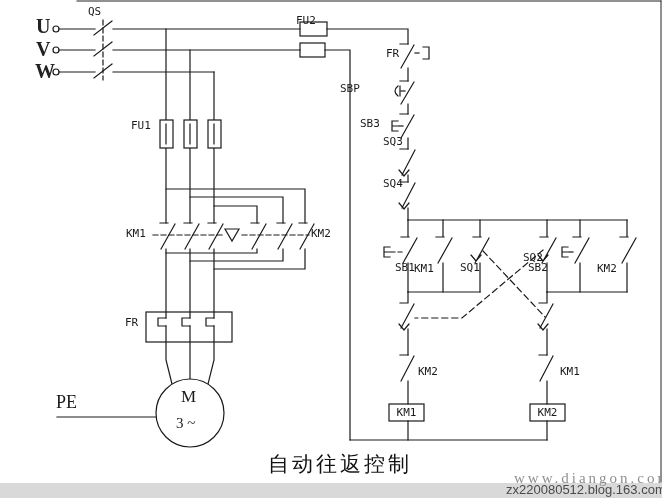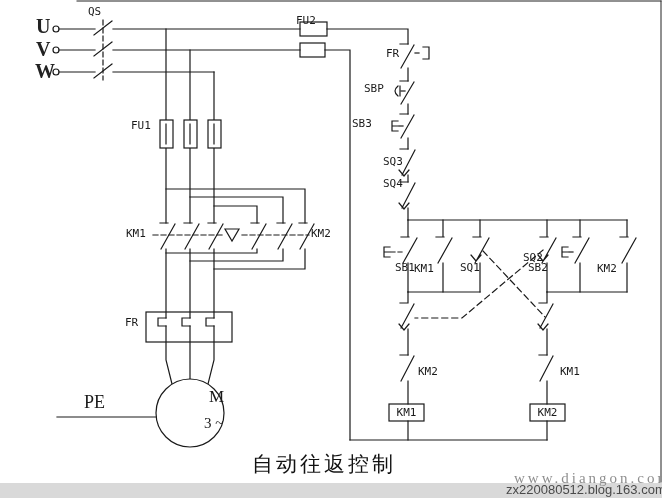--- a/index.html
+++ b/index.html
@@ -1,24 +1,24 @@
 <!DOCTYPE html>
 <html><head>
 <meta charset="utf-8">
 <style>
   html,body{margin:0;padding:0;background:#fff;}
   #stage{position:relative;width:662px;height:498px;background:#ffffff;overflow:hidden;
          font-family:"DejaVu Sans Mono","Liberation Mono",monospace;}
   #schematic{position:absolute;left:0;top:0;}
   .lbl{position:absolute;color:#1a1a1a;font-size:11px;line-height:1;white-space:pre;}
   .phase{font-family:"Liberation Serif","DejaVu Serif",serif;font-size:20px;font-weight:700;color:#222;}
-  .serif{font-family:"Liberation Serif","DejaVu Serif",serif;margin-left:28px;}
+  .serif{font-family:"Liberation Serif","DejaVu Serif",serif;}
   .coil-lbl{width:35px;text-align:center;font-size:11px;}
   .title{font-family:"Liberation Serif","DejaVu Serif",serif;font-size:21px;letter-spacing:3px;
-         color:#111;width:160px;text-align:left;}
+         color:#111;width:160px;text-align:right;}
   .band{position:absolute;left:0;top:483px;width:662px;height:15px;background:#d9d9d9;}
   .wm1{position:absolute;left:514px;top:470px;font-family:"Liberation Serif","DejaVu Serif",serif;
        font-size:15px;letter-spacing:3px;color:#8f8f8f;}
   .wm2{position:absolute;left:506px;top:482px;font-family:"Liberation Sans","DejaVu Sans",sans-serif;
        font-size:13px;color:#4a4a4a;}
 </style>
 </head>
 <body>
 
 <div id="stage">
@@ -145,23 +145,23 @@
 
   <div class="lbl" style="left:126px;top:228px">KM1</div>
   <div class="lbl" style="left:311px;top:228px">KM2</div>
   <div class="lbl" style="left:125px;top:317px">FR</div>
 
   <div class="lbl serif" style="left:56px;top:393px;font-size:18px">PE</div>
   <div class="lbl serif" style="left:181px;top:388px;font-size:17px">M</div>
   <div class="lbl serif" style="left:176px;top:416px;font-size:15px">3 ~</div>
 
   <div class="lbl" style="left:386px;top:48px">FR</div>
-  <div class="lbl" style="left:364px;top:83px">SBP</div>
-  <div class="lbl" style="left:352px;top:118px">SB3</div>
-  <div class="lbl" style="left:383px;top:156px">SQ3</div>
+  <div class="lbl" style="left:340px;top:83px">SBP</div>
+  <div class="lbl" style="left:360px;top:118px">SB3</div>
+  <div class="lbl" style="left:383px;top:136px">SQ3</div>
   <div class="lbl" style="left:383px;top:178px">SQ4</div>
 
   <div class="lbl" style="left:395px;top:262px">SB1</div>
   <div class="lbl" style="left:414px;top:263px">KM1</div>
   <div class="lbl" style="left:460px;top:262px">SQ1</div>
   <div class="lbl" style="left:523px;top:252px">SQ2</div>
   <div class="lbl" style="left:528px;top:262px">SB2</div>
   <div class="lbl" style="left:597px;top:263px">KM2</div>
 
   <div class="lbl" style="left:418px;top:366px">KM2</div>

